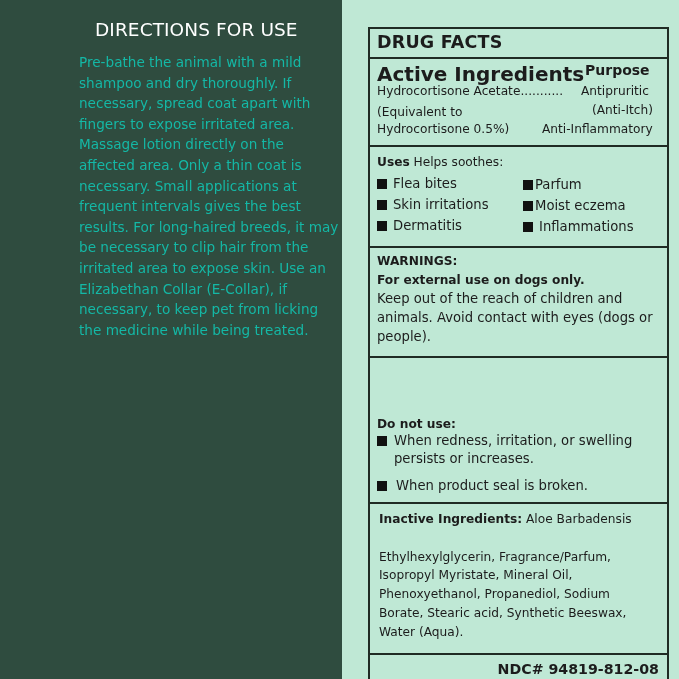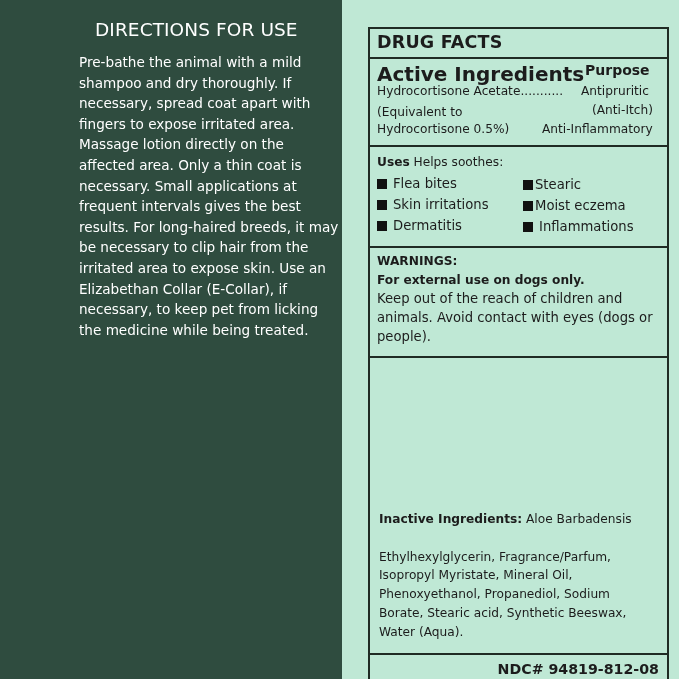--- a/index.html
+++ b/index.html
@@ -8,21 +8,21 @@
   .left {
     position: absolute; left: 0; top: 0; width: 342px; height: 679px;
     background: #2f4c3f; color: #f3f6f3;
   }
   .left h1 {
     position: absolute; left: 95px; top: 19px;
     font-size: 18.5px; font-weight: normal; letter-spacing: 0.1px; color: #ffffff;
   }
   .left p {
     position: absolute; left: 79px; top: 52px; width: 262px;
-    font-size: 13.6px; line-height: 20.6px; color: #ffffff;
+    font-size: 13.6px; line-height: 20.6px; color: #14b8a6;
   }
   .right { position: absolute; left: 342px; top: 0; width: 337px; height: 679px; background: #bfe8d5; }
   .box {
     position: absolute; left: 26px; top: 11px; width: 301px; height: 660px;
     border: 2px solid #1f2b24; background: #bfe8d5; color: #1c1c1c; margin-top: 16px;
   }
   .sec { position: absolute; left: 0; right: 0; border-bottom: 2px solid #1f2b24; }
   .sec:last-child { border-bottom: none; }
   .t { position: absolute; white-space: nowrap; }
   .title { font-size: 17.5px; font-weight: bold; letter-spacing: 0.2px; }
@@ -53,36 +53,42 @@
       <span class="t fs12" style="left:211px;top:25px;">Antipruritic</span>
       <span class="t fs12" style="left:7px;top:46px;">(Equivalent to</span>
       <span class="t fs12" style="left:222px;top:44px;">(Anti-Itch)</span>
       <span class="t fs12" style="left:7px;top:63px;">Hydrocortisone 0.5%)</span>
       <span class="t fs12" style="left:172px;top:63px;">Anti-Inflammatory</span>
     </div>
 
     <div class="sec" style="top:118px;height:101px;">
       <span class="t fs12" style="left:7px;top:8px;"><b>Uses</b><span> Helps soothes:</span></span>
       <span class="t fs13" style="left:7px;top:29px;"><span class="sq"></span><span>Flea bites</span></span>
-      <span class="t fs13" style="left:153px;top:30px;"><span class="sq" style="margin-right:2px;"></span><span>Stearic</span></span>
+      <span class="t fs13" style="left:153px;top:30px;"><span class="sq" style="margin-right:2px;"></span><span>Parfum</span></span>
       <span class="t fs13" style="left:7px;top:50px;"><span class="sq"></span><span>Skin irritations</span></span>
       <span class="t fs13" style="left:153px;top:51px;"><span class="sq" style="margin-right:2px;"></span><span>Moist eczema</span></span>
       <span class="t fs13" style="left:7px;top:71px;"><span class="sq"></span><span>Dermatitis</span></span>
       <span class="t fs13" style="left:153px;top:72px;"><span class="sq"></span><span>Inflammations</span></span>
     </div>
 
     <div class="sec" style="top:219px;height:110px;">
       <span class="t bold fs12" style="left:7px;top:6px;">WARNINGS:</span>
       <span class="t bold fs12" style="left:7px;top:25px;">For external use on dogs only.</span>
       <span class="t fs13" style="left:7px;top:43px;">Keep out of the reach of children and</span>
       <span class="t fs13" style="left:7px;top:62px;">animals. Avoid contact with eyes (dogs or</span>
       <span class="t fs13" style="left:7px;top:81px;">people).</span>
     </div>
 
 
+    <div class="sec" style="top:382px;height:93px;">
+      <span class="t bold fs12" style="left:7px;top:6px;">Do not use:</span>
+      <span class="t fs13" style="left:7px;top:22px;"><span class="sq" style="margin-right:7px;"></span><span>When redness, irritation, or swelling</span></span>
+      <span class="t fs13" style="left:24px;top:40px;">persists or increases.</span>
+      <span class="t fs13" style="left:7px;top:67px;"><span class="sq" style="margin-right:9px;"></span><span>When product seal is broken.</span></span>
+    </div>
 
     <div class="sec" style="top:475px;height:151px;">
       <span class="t fs12" style="left:9px;top:8px;"><b>Inactive Ingredients:</b><span> Aloe Barbadensis</span></span>
       <span class="t fs12" style="left:9px;top:46px;">Ethylhexylglycerin, Fragrance/Parfum,</span>
       <span class="t fs12" style="left:9px;top:64px;">Isopropyl Myristate, Mineral Oil,</span>
       <span class="t fs12" style="left:9px;top:83px;">Phenoxyethanol, Propanediol, Sodium</span>
       <span class="t fs12" style="left:9px;top:102px;">Borate, Stearic acid, Synthetic Beeswax,</span>
       <span class="t fs12" style="left:9px;top:121px;">Water (Aqua).</span>
     </div>
 

